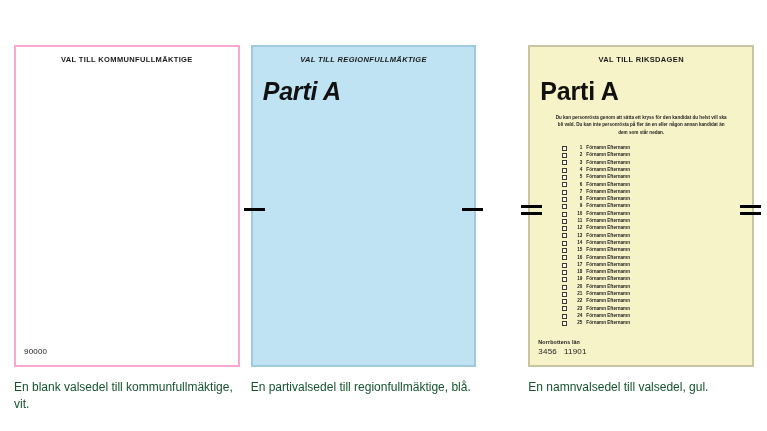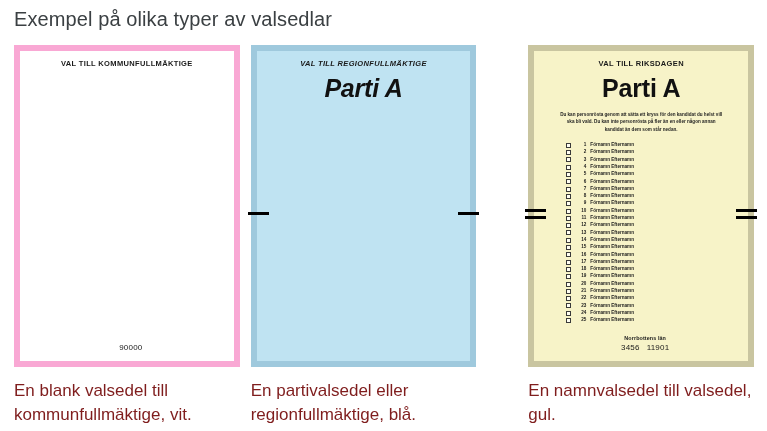--- a/index.html
+++ b/index.html
@@ -42,44 +42,43 @@
     width: 239px;
     margin-right: 11px;
     position: relative;
   }
   .col:last-child { margin-right: 0; padding-left: 41px; }
 
   .ballot {
     position: relative;
     box-sizing: border-box;
     height: 322px;
-    border: 6px solid #f9a8d4;
+    border: 2px solid #f9a8d4;
     padding: 9px 10px 8px 10px;
     overflow: visible;
   }
   .ballot-white { background: #ffffff; }
   .ballot-blue  { background: #bfe3f2; border-color: #9fc9dd; font-style: italic; }
   .ballot-yellow{ background: #f7f3c8; border-color: #c9c5a0; }
 
   .ballot-head {
     text-align: center;
     font-size: 7.5px;
     font-weight: bold;
     color: #1a1a1a;
     letter-spacing: 0.35px;
     line-height: 1.1;
     text-transform: uppercase;
   }
   .party-name {
-    text-align: center;
     font-size: 25px;
     font-weight: bold;
     color: #111111;
     line-height: 1.15;
-    margin-top: 6px;
+    margin-top: 13px;
     letter-spacing: -0.2px;
   }
   .instructions {
     margin: 8px auto 0 auto;
     width: 86%;
     text-align: center;
     font-size: 4.6px;
     line-height: 1.58;
     color: #1f1f1f;
     font-weight: 600;
@@ -117,21 +116,20 @@
   .cand-name {
     margin-left: 4px;
     white-space: nowrap;
   }
 
   .ballot-footer {
     position: absolute;
     left: 8px;
     right: 0;
     bottom: 9px;
-    text-align: center;
   }
   .region-label {
     font-size: 5.4px;
     font-weight: bold;
     color: #1a1a1a;
     margin-bottom: 2px;
     letter-spacing: 0.1px;
   }
   .codes {
     font-size: 8px;
@@ -147,53 +145,52 @@
     width: 21px;
   }
   .tick-left  { left: -9px; }
   .tick-right { right: -9px; }
   .tick-a { top: 158px; }
   .tick-b { top: 165px; }
   .tick-single { top: 161px; }
 
   .caption {
     margin-top: 12px;
-    font-size: 17px;
+    font-size: 12px;
     line-height: 1.42;
-    color: #7f1d1d;
+    color: #14532d;
     max-width: 228px;
   }
 </style>
 </head>
 <body>
 
 <div class="page">
 
-  <div class="page-title">Exempel på olika typer av valsedlar</div>
 
   <div class="cards">
 
     <div class="col">
       <div class="ballot ballot-white">
         <div class="ballot-head">VAL TILL KOMMUNFULLMÄKTIGE</div>
         <div class="ballot-footer">
           <div class="codes"><span>90000</span></div>
         </div>
       </div>
       <div class="caption">En blank valsedel till kommunfullmäktige, vit.</div>
     </div>
 
     <div class="col">
       <div class="ballot ballot-blue">
         <span class="tick tick-left tick-single"></span>
         <span class="tick tick-right tick-single"></span>
         <div class="ballot-head">VAL TILL REGIONFULLMÄKTIGE</div>
         <div class="party-name">Parti A</div>
       </div>
-      <div class="caption">En partivalsedel eller regionfullmäktige, blå.</div>
+      <div class="caption">En partivalsedel till regionfullmäktige, blå.</div>
     </div>
 
     <div class="col">
       <div class="ballot ballot-yellow">
         <span class="tick tick-left tick-a"></span>
         <span class="tick tick-left tick-b"></span>
         <span class="tick tick-right tick-a"></span>
         <span class="tick tick-right tick-b"></span>
         <div class="ballot-head">VAL TILL RIKSDAGEN</div>
         <div class="party-name">Parti A</div>

